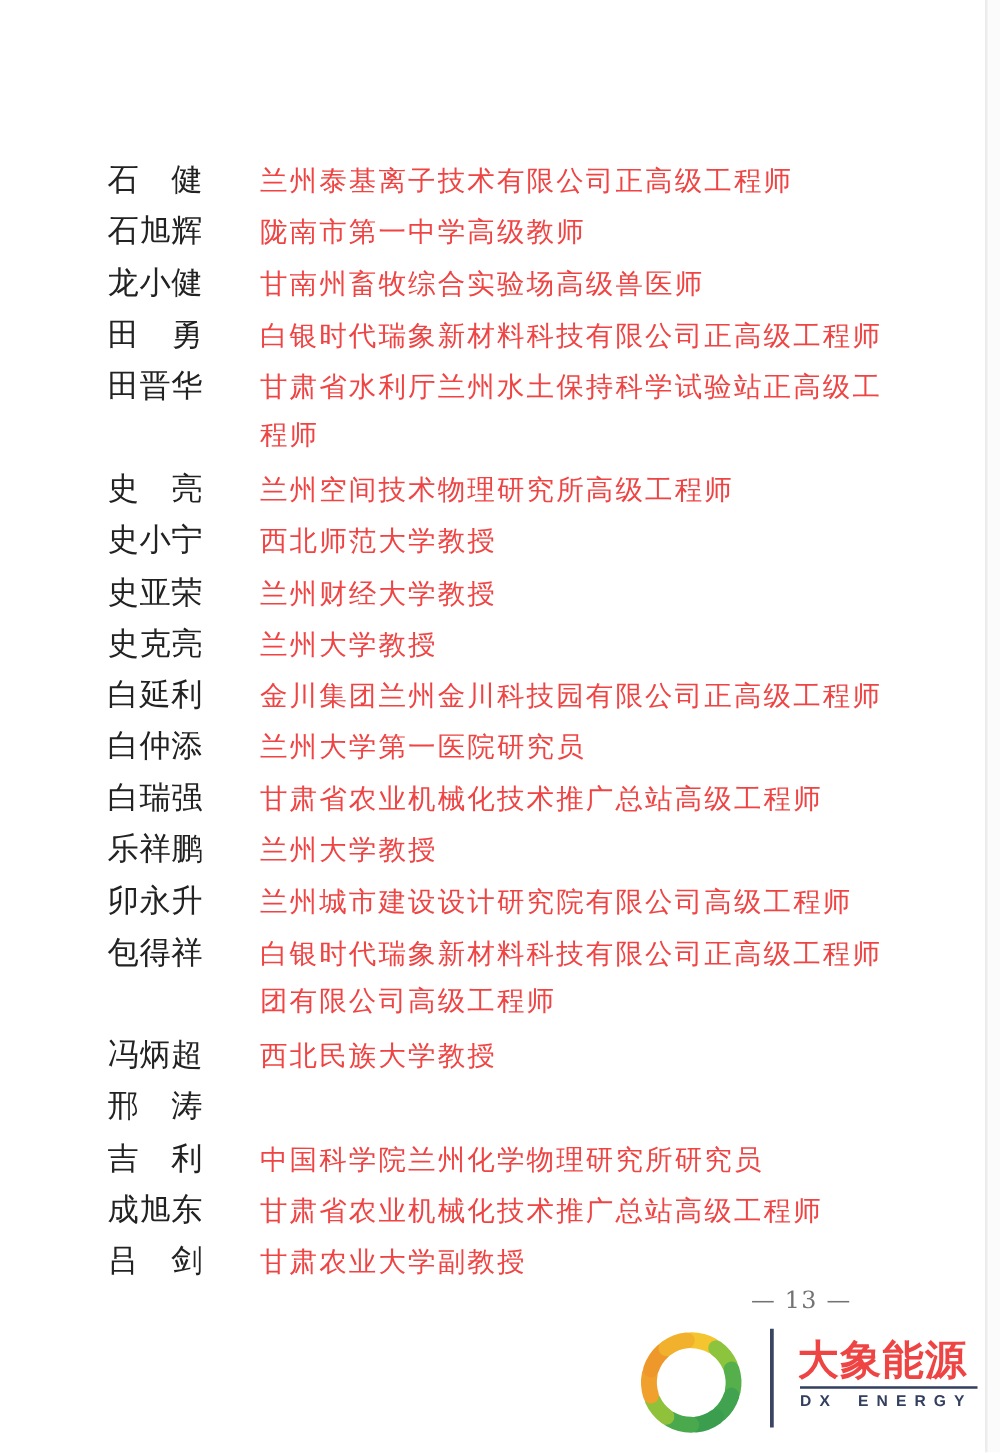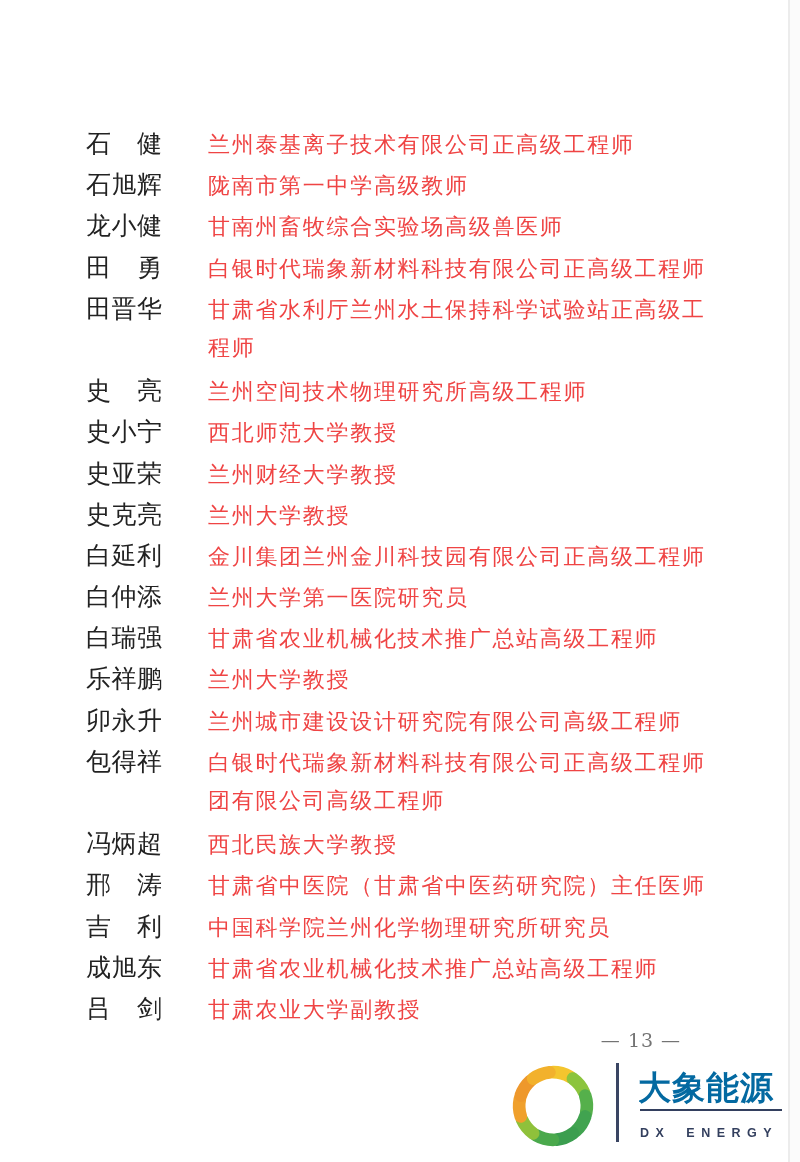--- a/index.html
+++ b/index.html
@@ -36,26 +36,26 @@
   }
   .logo{position:absolute;left:506px;top:1055px;width:290px;height:107px;}
   .logo-swirl{position:absolute;left:0;top:4px;width:94px;height:94px;}
   .logo-divider{
     position:absolute;left:110px;top:8px;width:3px;height:79px;
     background:#3a4563;
   }
   .logo-cn{
     position:absolute;left:132px;top:16px;width:146px;
     font-family:"Liberation Sans","DejaVu Sans",sans-serif;
-    font-weight:bold;font-size:33px;line-height:34px;color:#0369a1;
+    font-weight:bold;font-size:33px;line-height:34px;color:#ef4444;
     letter-spacing:1px;white-space:nowrap;
   }
   .logo-en{
     position:absolute;left:134px;top:54px;width:142px;
-    border-top:2px solid #333f5e;padding-top:15px;
+    border-top:2px solid #333f5e;padding-top:3px;
     font-family:"Liberation Sans","DejaVu Sans",sans-serif;
     font-weight:bold;font-size:12.5px;color:#333f5e;
     letter-spacing:6.5px;word-spacing:6px;white-space:nowrap;
   }
 </style>
 </head>
 <body>
 
 <div class="page-edge-far"></div>
 <div class="page-edge-right"></div>
@@ -128,21 +128,20 @@
   <div class="row">
       <span class="name"></span>
       <span class="desc">团有限公司高级工程师</span>
     </div>
   <div class="row">
       <span class="name">冯炳超</span>
       <span class="desc">西北民族大学教授</span>
     </div>
   <div class="row">
       <span class="name">邢　涛</span>
-      <span class="desc">甘肃省中医院（甘肃省中医药研究院）主任医师</span>
     </div>
   <div class="row">
       <span class="name">吉　利</span>
       <span class="desc">中国科学院兰州化学物理研究所研究员</span>
     </div>
   <div class="row">
       <span class="name">成旭东</span>
       <span class="desc">甘肃省农业机械化技术推广总站高级工程师</span>
     </div>
   <div class="row">

